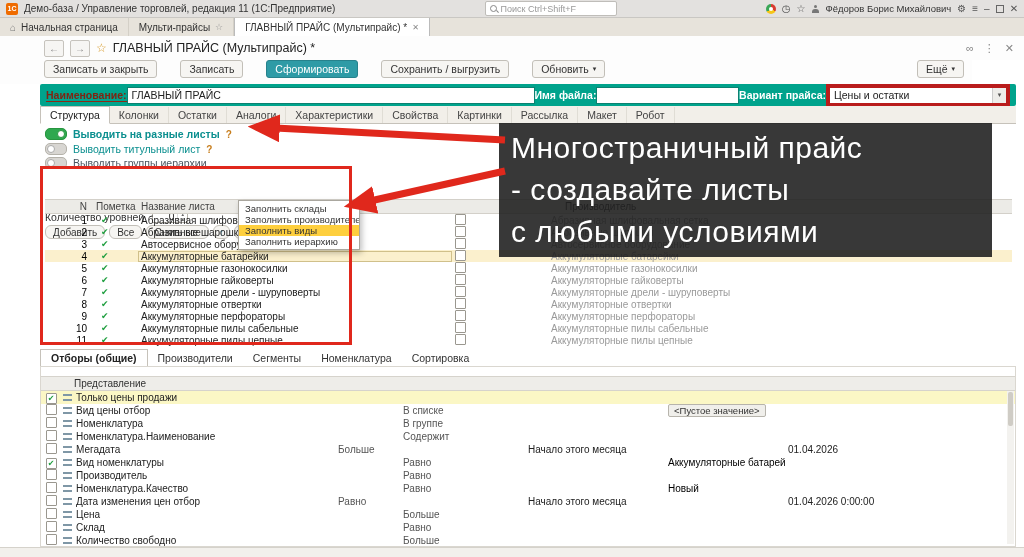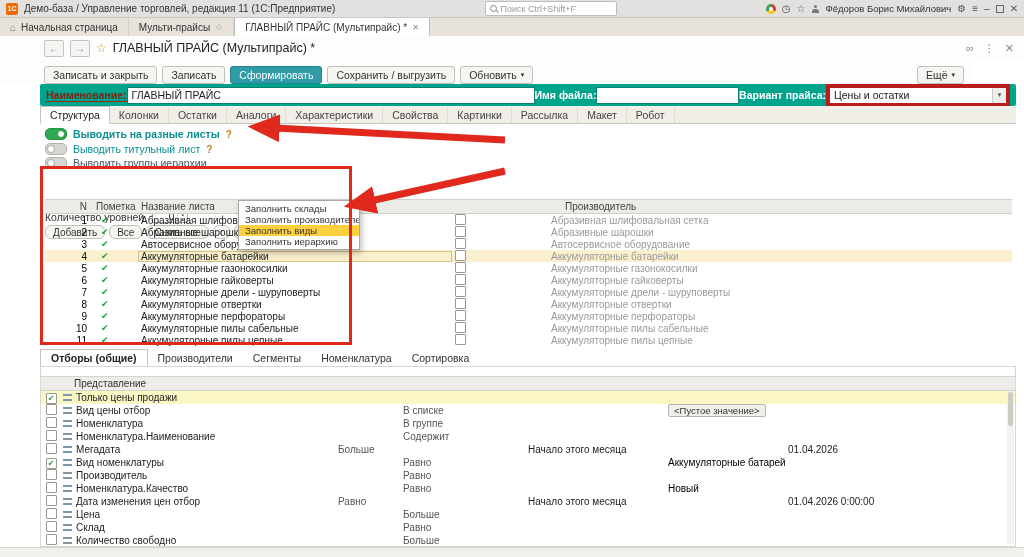--- a/index.html
+++ b/index.html
@@ -39,21 +39,21 @@
   .tstar{color:#999;font-size:9px;}
   
   .formheader{left:0;top:36px;width:1024px;height:24px;background:#fdfdfd;display:flex;align-items:center;gap:6px;
               padding-left:44px;box-sizing:border-box;}
   .navbtn{width:18px;height:15px;border:1px solid #c6c3bd;background:#f6f5f3;border-radius:2px;color:#888;
           font-size:10px;display:flex;align-items:center;justify-content:center;}
   .fstar{color:#d89c2e;font-size:12px;}
   .ftitle{font-size:12.5px;color:#222;}
   .fhicons{margin-left:auto;padding-right:10px;display:flex;gap:10px;color:#888;font-size:11px;}
   
-  .toolbar{left:0;top:60px;width:972px;height:24px;background:#fdfdfd;display:flex;align-items:flex-end;gap:5px;
+  .toolbar{left:0;top:60px;width:972px;height:24px;background:#fdfdfd;display:flex;align-items:flex-start;gap:23px;
            padding-left:44px;box-sizing:border-box;}
   .btn{height:16px;padding:0 8px;background:#f6f5f2;border:1px solid #c2bfb8;border-radius:3px;font-size:10.5px;
        color:#333;display:flex;align-items:center;gap:4px;}
   .btn.primary{background:var(--primary-button);border-color:#27828c;color:#fff;}
   .caret{font-size:7px;color:inherit;}
   .more{margin-left:auto;margin-right:8px;}
   
   .fieldbar{left:40px;top:84px;width:976px;height:22px;background:var(--accent-teal);display:flex;align-items:center;
             padding:0 6px;box-sizing:border-box;border-radius:2px;}
   .reqlabel{font-size:10.5px;font-weight:bold;color:#7e2412;border-bottom:1px solid #8a2a16;white-space:nowrap;}
@@ -514,20 +514,25 @@
         </div>
       </div>
     <div class="vscroll">
         <span class="vthumb"></span>
       </div>
   </div>
 
   <div class="footer abs"></div>
 
   <div class="redbox abs"></div>
+  <div class="overlay abs">
+    <div>Многостраничный прайс</div>
+    <div>- создавайте листы</div>
+    <div>с любыми условиями</div>
+  </div>
   <svg class="arrows abs" width="1024" height="557" viewBox="0 0 1024 557">
     <defs>
       <marker id="ah" markerWidth="4.6" markerHeight="4" refX="3.4" refY="2" orient="auto">
         <path class="ahead" d="M0,0 L4.6,2 L0,4 Z"></path>
       </marker>
     </defs>
     <line x1="505" y1="140" x2="256" y2="127" stroke-width="7" marker-end="url(#ah)"></line>
     <line x1="505" y1="171" x2="352" y2="205" stroke-width="7" marker-end="url(#ah)"></line>
   </svg>
 

